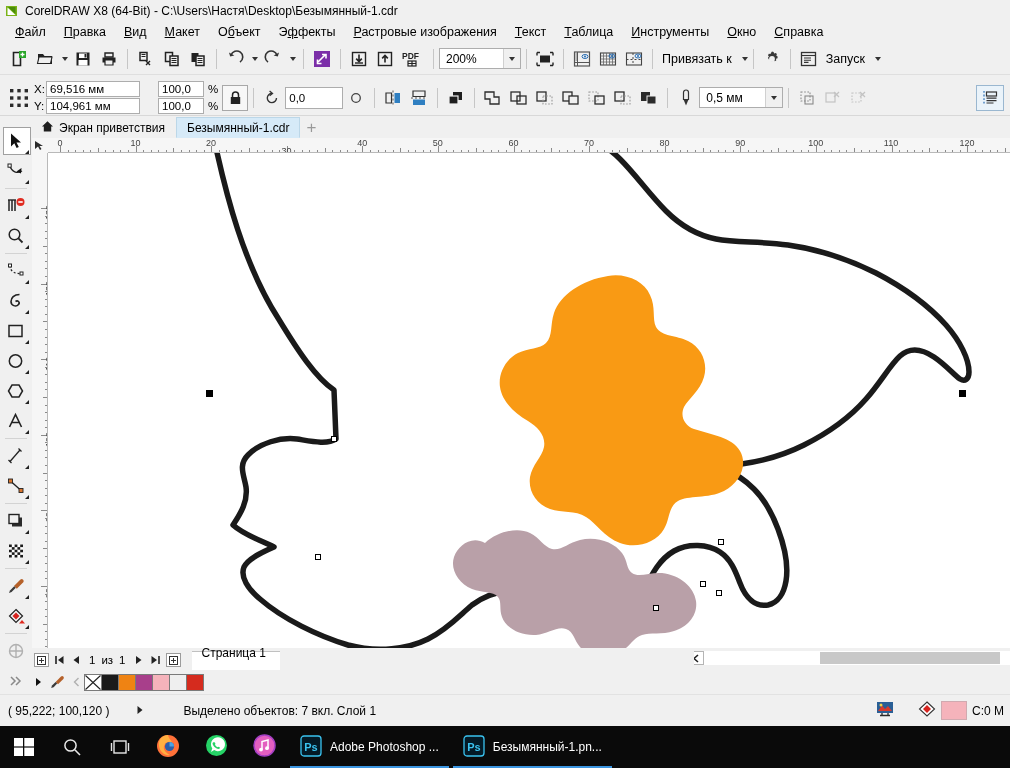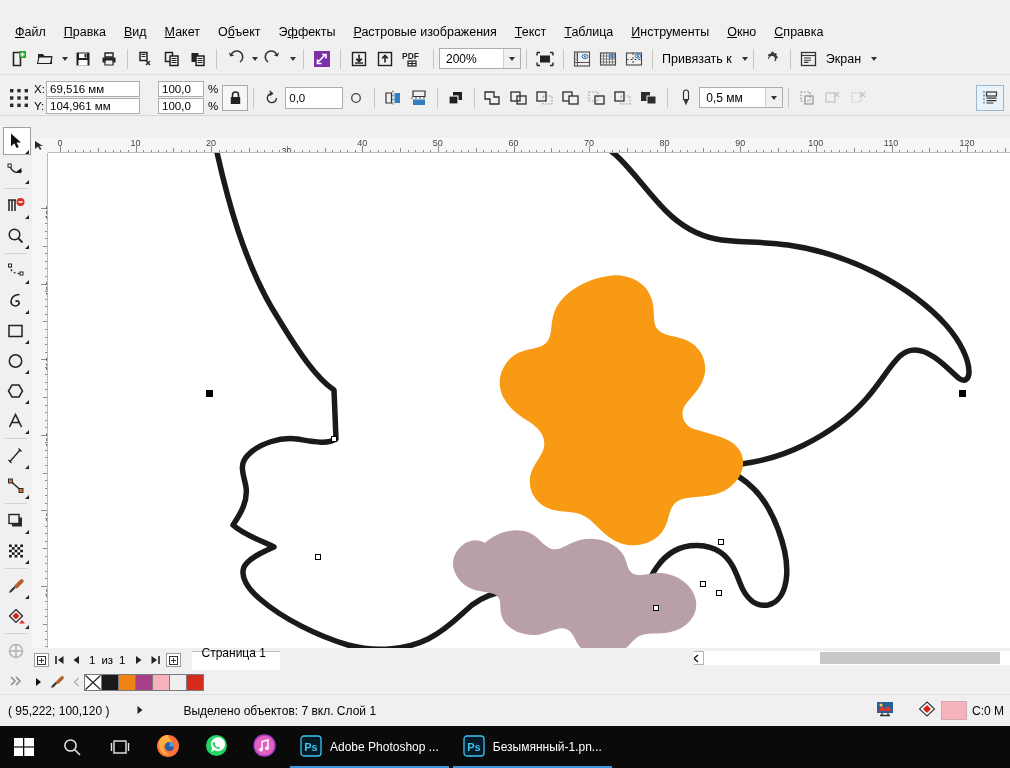--- a/index.html
+++ b/index.html
@@ -218,20 +218,30 @@
   }
   .tb-app.active { background: #2a2a2a; }
   .tb-app .underline { position: absolute; left: 2px; right: 2px; bottom: 0; height: 2.5px; background: #3b95e0; }
   .tb-app .lbl { overflow: hidden; text-overflow: ellipsis; }
 </style>
 </head>
 <body>
 
 <div id="app">
 
+  <div class="titlebar">
+    <span class="logo">
+      <svg width="16" height="16" viewBox="0 0 16 16">
+        <path d="M2 13 L2 3 L13 3 L13 13 Z" fill="#7ab317"></path>
+        <path d="M3.5 12 L3.5 4.5 L11.5 12 Z" fill="#ffffff"></path>
+        <path d="M4 4 L11.5 4 L11.5 11 Z" fill="#4a8c0a"></path>
+      </svg>
+    </span>
+    <span class="title">CorelDRAW X8 (64-Bit) - C:\Users\Настя\Desktop\Безымянный-1.cdr</span>
+  </div>
 
   <div class="menubar">
     <div class="menuitem"><span class="mn">Ф</span><span>айл</span></div>
     <div class="menuitem"><span class="mn">П</span><span>равка</span></div>
     <div class="menuitem"><span class="mn">В</span><span>ид</span></div>
     <div class="menuitem"><span class="mn">М</span><span>акет</span></div>
     <div class="menuitem"><span>О</span><span class="mn">б</span><span>ъект</span></div>
     <div class="menuitem"><span>Э</span><span class="mn">ф</span><span>фекты</span></div>
     <div class="menuitem"><span class="mn">Р</span><span>астровые изображения</span></div>
     <div class="menuitem"><span class="mn">Т</span><span>екст</span></div>
@@ -397,21 +407,21 @@
       </svg>
     </div>
     <div class="tsep"></div>
     <div class="tbtn">
       <svg width="19" height="18" viewBox="0 0 19 18">
         <rect x="2.5" y="2.5" width="14" height="13" fill="none" stroke="#333" stroke-width="1.3"></rect>
         <path d="M2.5 5.5 h14" stroke="#333" stroke-width="1.1"></path>
         <path d="M5 8 h7 M5 10.2 h7 M5 12.4 h4.5" stroke="#333" stroke-width="1.1"></path>
       </svg>
     </div>
-    <span class="tlabel">Экран</span>
+    <span class="tlabel">Запуск</span>
     <div class="tbtn" style="width:16px">
         <div class="caret"></div>
       </div>
   </div>
 
   <div class="propbar">
     <div class="tbtn" style="width:30px;height:30px">
       <svg width="24" height="24" viewBox="0 0 24 24">
         <g fill="#2b2b2b">
           <rect x="3" y="3" width="3.4" height="3.4"></rect>
@@ -566,20 +576,35 @@
     <div style="flex:1"></div>
     <div class="tbtn" style="width:28px;margin-right:6px;border:1px solid #9ab7d0;background:#eaf3fa">
       <svg width="18" height="18" viewBox="0 0 18 18">
         <path d="M3 2 v14" stroke="#2a6fb5" stroke-width="1.2" stroke-dasharray="1.8 1.8"></path>
         <rect x="5.5" y="3" width="10" height="4" fill="none" stroke="#333" stroke-width="1.2"></rect>
         <path d="M5.5 9.2 h10 M5.5 11.6 h10 M5.5 14 h7" stroke="#333" stroke-width="1.2"></path>
       </svg>
     </div>
   </div>
 
+  <div class="tabbar">
+    <div style="width:30px"></div>
+    <div class="doctab">
+      <span>
+        <svg width="13" height="13" viewBox="0 0 13 13">
+          <path d="M1 6.5 L6.5 1.3 L12 6.5 h-1.8 v5 h-7.4 v-5 z" fill="#1f1f1f"></path>
+        </svg>
+      </span>
+      <span>Экран приветствия</span>
+    </div>
+    <div class="doctab active">
+      <span>Безымянный-1.cdr</span>
+    </div>
+    <div class="tabplus">+</div>
+  </div>
 
   <div class="rulercorner">
     <svg width="16" height="15" viewBox="0 0 16 15" style="display:block">
       <path d="M3 3 L3 11 L6 8.5 L8 12 L9.5 11 L7.5 8 L11 8 Z" fill="#2b2b2b"></path>
     </svg>
   </div>
 
   <div class="hruler" id="hruler">
       <div class="tick" style="left: 28px; bottom: 0px; width: 1px; height: 6px;"></div>
       <div class="rnum" style="left: 25.4px; top: 0px;">0</div>

